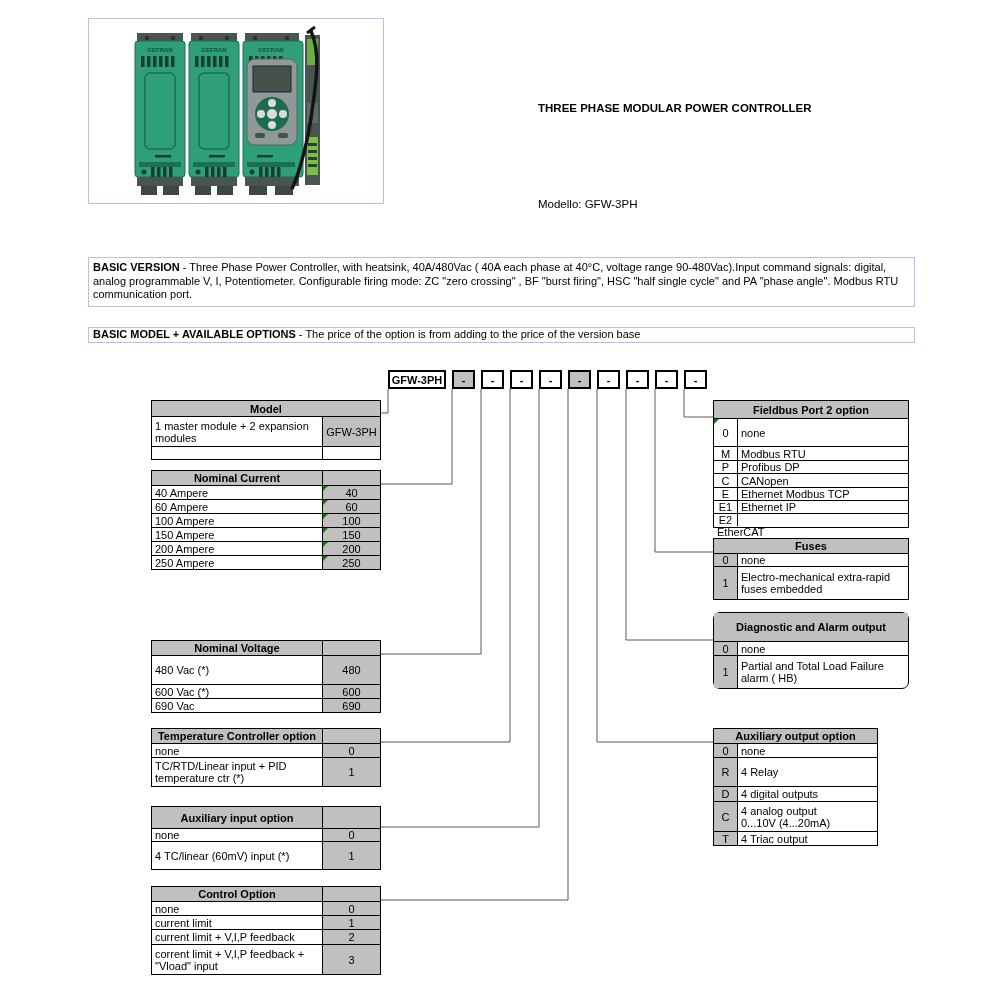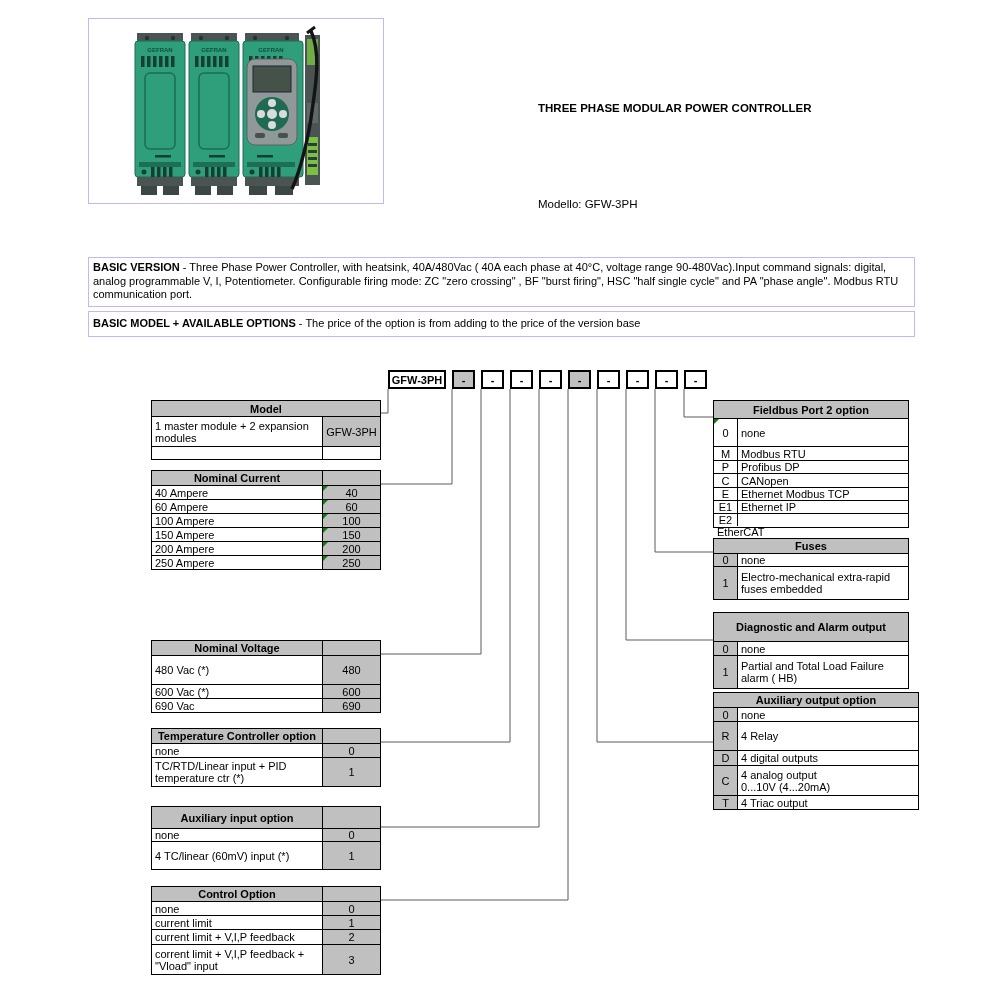--- a/index.html
+++ b/index.html
@@ -153,21 +153,21 @@
         <path d="M 218,14 L 226,8" stroke="#141414" stroke-width="3"></path>
       </g>
     </svg>
   </div>
 
   <div class="abs b" style="left:538px;top:102px;font-size:11.5px;">THREE PHASE MODULAR POWER CONTROLLER</div>
   <div class="abs" style="left:538px;top:198px;font-size:11.5px;">Modello: GFW-3PH</div>
 
   <div class="frame txtblock" style="left:88px;top:257px;width:827px;height:50px;"><span class="b">BASIC VERSION</span><span> - Three Phase Power Controller, with heatsink, 40A/480Vac ( 40A each phase at 40°C, voltage range  90-480Vac).Input command signals: digital, analog programmable V, I, Potentiometer.  Configurable firing mode: ZC "zero crossing" , BF "burst firing", HSC "half single cycle" and PA "phase angle". Modbus RTU communication port.</span></div>
 
-  <div class="frame txtblock" style="left:88px;top:311px;width:827px;height:26px;display:flex;align-items:center;">
+  <div class="frame txtblock" style="left:88px;top:327px;width:827px;height:16px;display:flex;align-items:center;">
       <span><span class="b">BASIC MODEL + AVAILABLE OPTIONS</span><span> - The price of the option is from adding to the price of the version base</span></span>
     </div>
 
   <svg id="connectors" width="1000" height="1000">
     <g fill="none" stroke="#5a5a5a" stroke-width="1">
       <polyline points="388,389 388,413 381,413"></polyline>
       <polyline points="452,389 452,484 381,484"></polyline>
       <polyline points="481,389 481,654 381,654"></polyline>
       <polyline points="510,389 510,742 381,742"></polyline>
       <polyline points="539,389 539,827 381,827"></polyline>
@@ -337,32 +337,32 @@
       <div class="trow thead center" style="height: 14px;">Fuses</div>
       <div class="trow" style="height: 13px;">
         <div class="cell c-code graybg">0</div>
         <div class="cell c-desc">none</div>
       </div>
       <div class="trow" style="height: 33px;">
         <div class="cell c-code graybg">1</div>
         <div class="cell c-desc">Electro-mechanical extra-rapid fuses embedded</div>
       </div>
     </div>
-  <div class="tbl right codes-gray" style="left:713px;top:612px;width:196px;">
+  <div class="tbl right codes-gray" style="left:713px;top:612px;width:196px;border-radius:7px;">
       <div class="trow thead center" style="height: 28px;">Diagnostic and Alarm output</div>
       <div class="trow" style="height: 14px;">
         <div class="cell c-code graybg">0</div>
         <div class="cell c-desc">none</div>
       </div>
       <div class="trow" style="height: 33px;">
         <div class="cell c-code graybg">1</div>
         <div class="cell c-desc">Partial and Total Load Failure alarm ( HB)</div>
       </div>
     </div>
-  <div class="tbl right codes-gray" style="left:713px;top:692px;width:206px;">
+  <div class="tbl right codes-gray" style="left:713px;top:728px;width:165px;">
       <div class="trow thead center" style="height: 14px;">Auxiliary output option</div>
       <div class="trow" style="height: 14px;">
         <div class="cell c-code graybg">0</div>
         <div class="cell c-desc">none</div>
       </div>
       <div class="trow" style="height: 29px;">
         <div class="cell c-code graybg">R</div>
         <div class="cell c-desc">4 Relay</div>
       </div>
       <div class="trow" style="height: 15px;">

